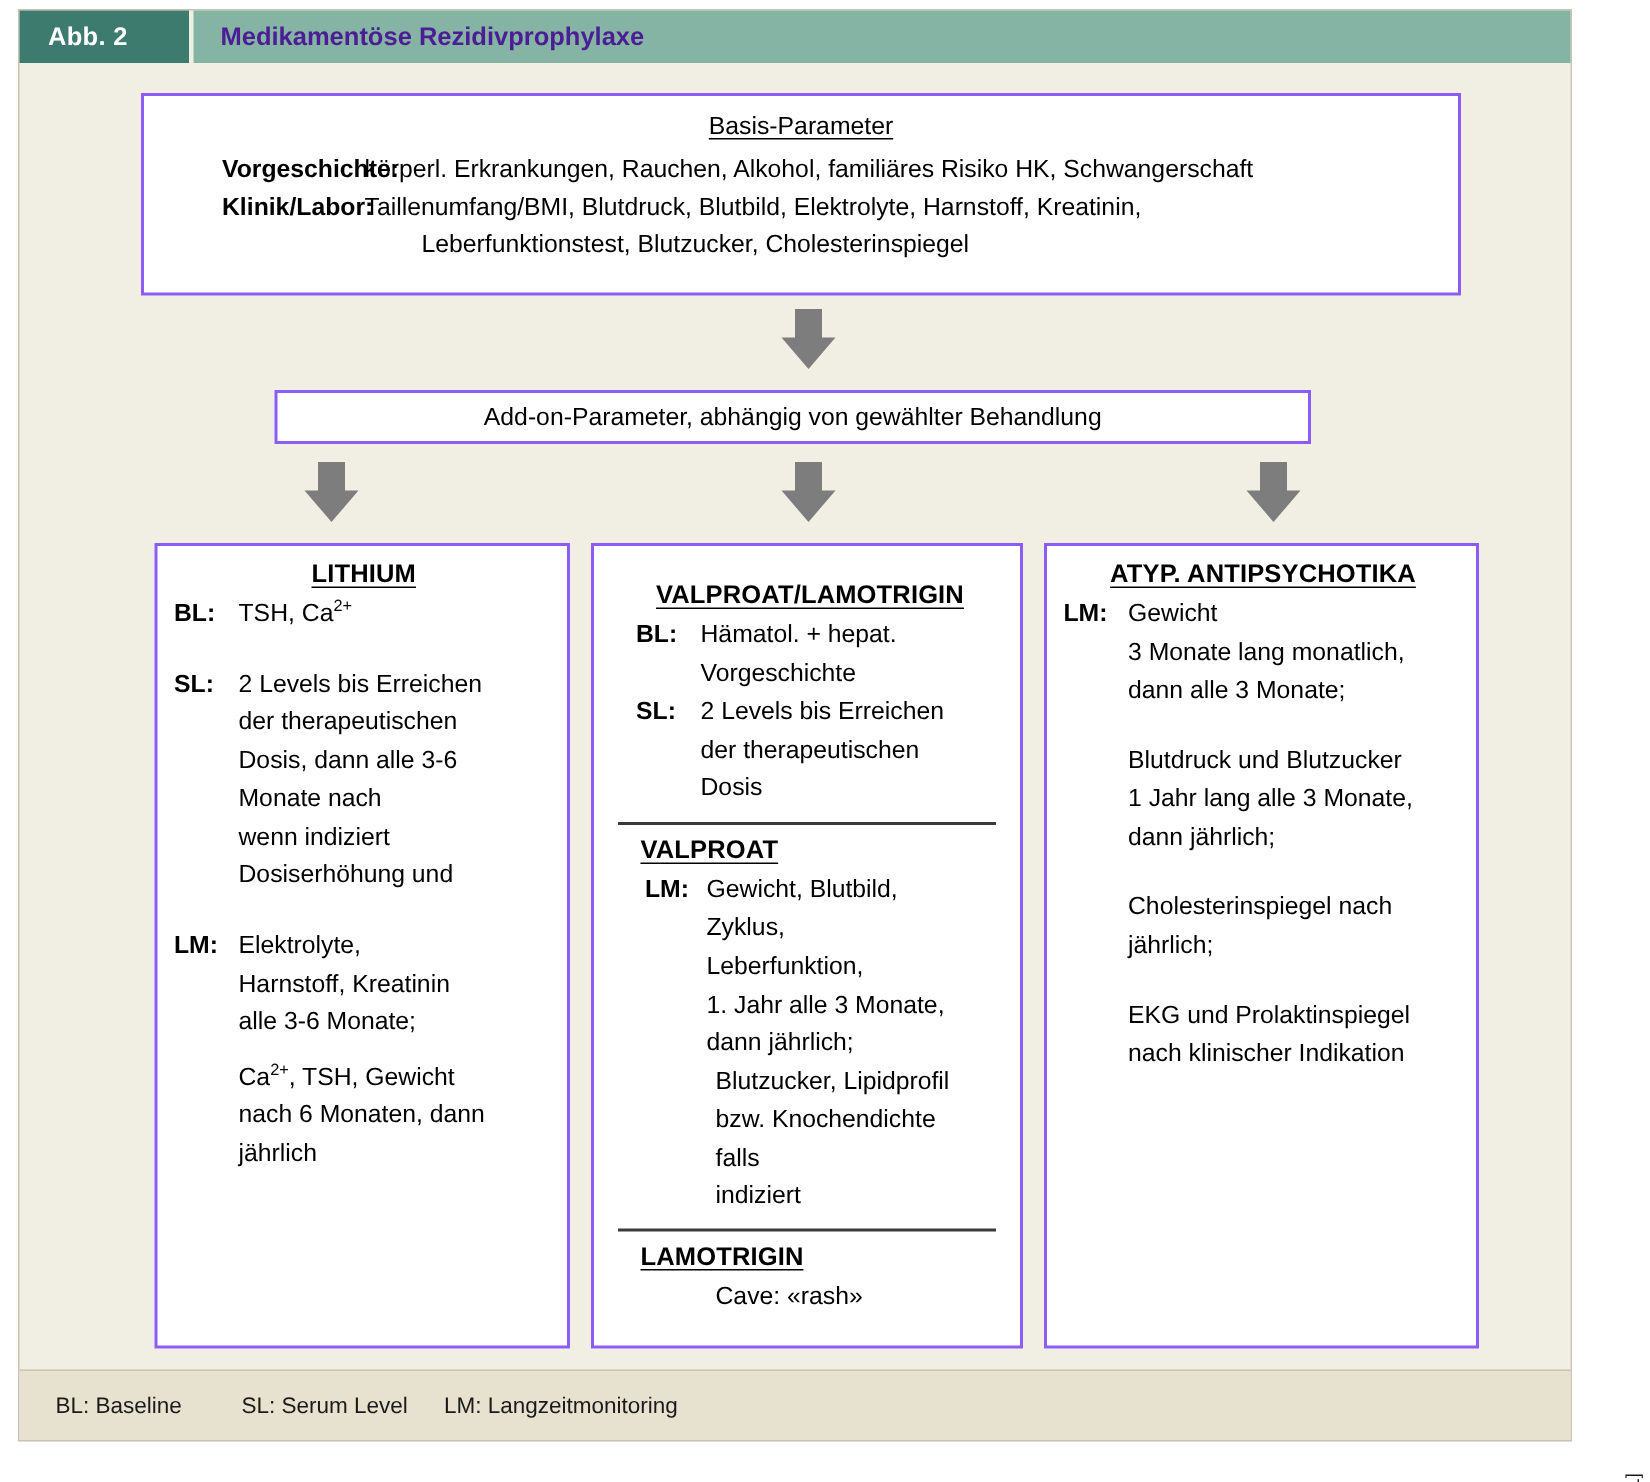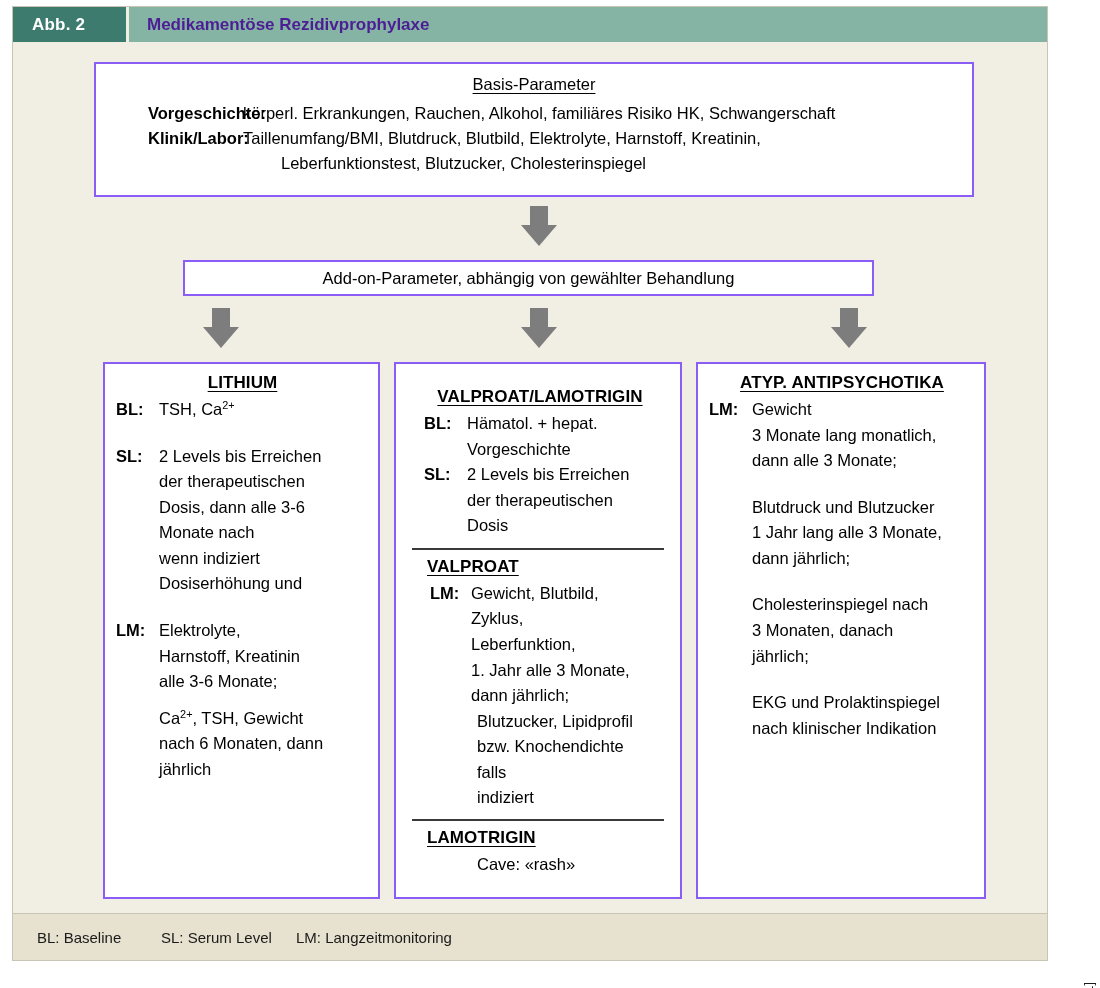--- a/index.html
+++ b/index.html
@@ -359,21 +359,20 @@
 
       <div class="spacer"></div>
 
       <div class="indent">Blutdruck und  Blutzucker</div>
       <div class="indent">1 Jahr lang alle 3 Monate,</div>
       <div class="indent">dann jährlich;</div>
 
       <div class="spacer"></div>
 
       <div class="indent">Cholesterinspiegel nach</div>
-      <div class="indent">3 Monaten, danach</div>
       <div class="indent">jährlich;</div>
 
       <div class="spacer"></div>
 
       <div class="indent">EKG und Prolaktinspiegel</div>
       <div class="indent">nach klinischer Indikation</div>
     </div>
   </div>
 
   <div id="legend">

